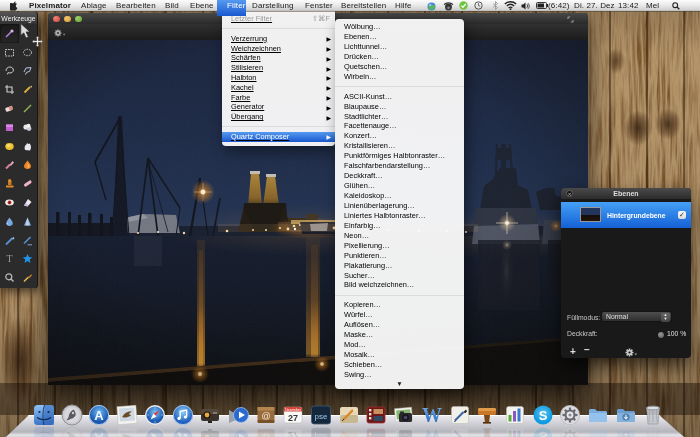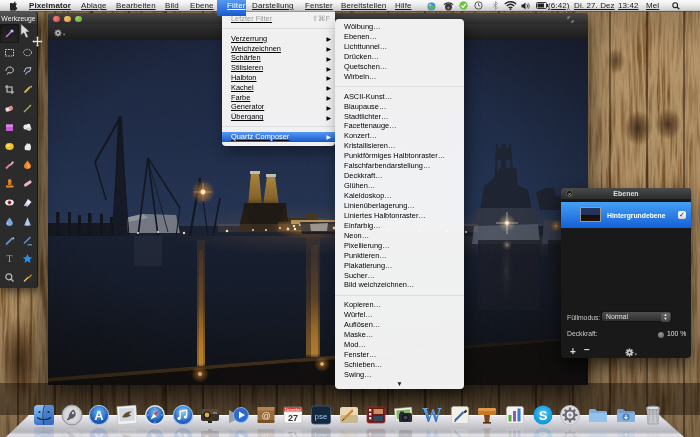--- a/index.html
+++ b/index.html
@@ -10,21 +10,21 @@
 
 #wood { position:absolute; inset:0; }
 .knot { position:absolute; border-radius:50%; background:radial-gradient(ellipse at center, rgba(32,16,5,0.7) 0%, rgba(60,34,12,0.45) 40%, rgba(0,0,0,0) 70%); }
 #woodshade { position:absolute; left:0; top:383px; width:700px; height:32px; background:rgba(15,6,2,0.42); }
 
 
 #menubar { position:absolute; left:0; top:0; width:700px; height:11px;
   background:linear-gradient(180deg,#fbfbfb 0%,#ededed 40%,#d2d2d2 88%,#b8b8b8 100%);
   box-shadow:0 1px 0 rgba(70,60,50,0.5);
   font-size:8px; letter-spacing:0.1px; color:#1a1a1a; z-index:30; }
-#menubar .mi { position:absolute; top:0; height:16px; line-height:12px; white-space:nowrap;text-decoration:underline; }
+#menubar .mi { position:absolute; top:0; height:16px; line-height:12px; white-space:nowrap; }
 
 
 #pxwin { position:absolute; left:48px; top:13px; width:540px; height:372px;
   background:#1f1f1f; border-radius:4px 4px 0 0; box-shadow:0 10px 26px rgba(0,0,0,0.7); }
 #pxtitle { position:absolute; left:0; top:0; width:100%; height:11px;
   background:linear-gradient(180deg,#484848,#2a2a2a); border-radius:4px 4px 0 0; }
 .tl { position:absolute; top:2.5px; width:6.5px; height:6.5px; border-radius:50%; }
 #pxtool { position:absolute; left:0; top:11px; width:100%; height:16px;
   background:linear-gradient(180deg,#303030,#1c1c1c); }
 #canvas { position:absolute; left:0; top:27px; width:540px; height:345px; overflow:hidden; background:#0b1426; }
@@ -625,21 +625,21 @@
     <div class="it">Punktieren…</div>
     <div class="it">Plakatierung…</div>
     <div class="it">Sucher…</div>
     <div class="it">Bild weichzeichnen…</div>
     <div class="sep"></div>
     <div class="it">Kopieren…</div>
     <div class="it">Würfel…</div>
     <div class="it">Auflösen…</div>
     <div class="it">Maske…</div>
     <div class="it">Mod…</div>
-    <div class="it">Fenster…</div>
+    <div class="it">Mosaik…</div>
     <div class="it">Schieben…</div>
     <div class="it">Swing…</div>
     <div style="text-align:center; font-size:6.5px; color:#222; height:8px; line-height:8px;">▼</div>
   </div>
 
   <div id="layers">
     <div id="laytitle">Ebenen</div>
     <div style="position:absolute;left:5px;top:2px;width:7px;height:7px;border-radius:50%;background:#0c0c0c;border:0.5px solid #666;color:#c5c5c5;font-size:5px;line-height:7px;text-align:center;">✕</div>
     <div id="layrow">
       <div style="position:absolute;left:19px;top:5px;width:21px;height:15px;background:linear-gradient(180deg,#23355c 55%,#120d08 55%, #241405);border:1px solid #999;"></div>

